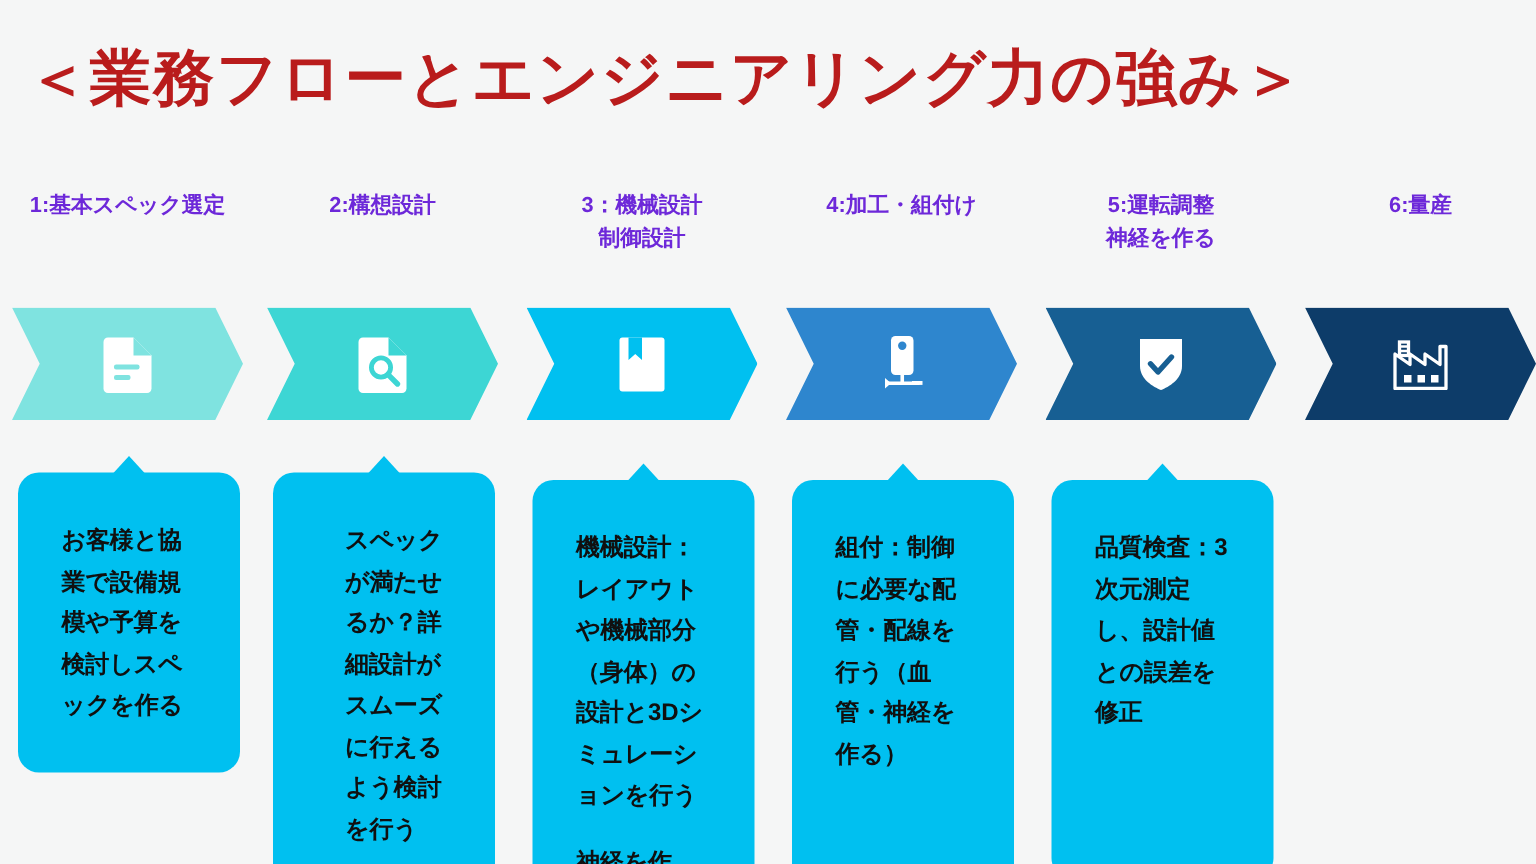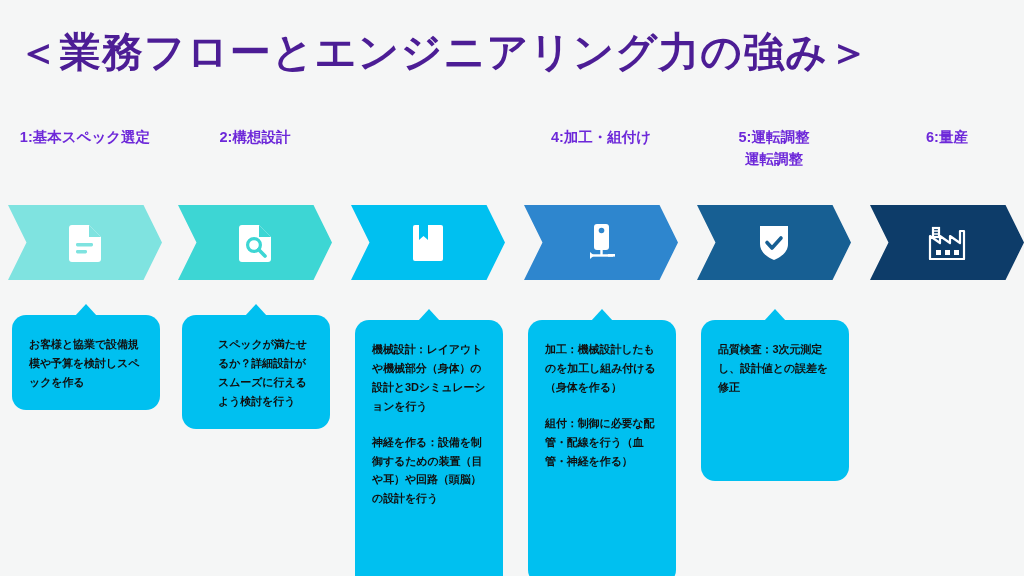--- a/index.html
+++ b/index.html
@@ -24,21 +24,21 @@
 
   
   .title {
     position: absolute;
     top: 28px;
     left: 0;
     width: 888px;
     text-align: center;
     font-size: 41px;
     font-weight: 700;
-    color: #4c1d95;
+    color: #b91c1c;
     letter-spacing: 1px;
     line-height: 1.2;
     white-space: nowrap;
   }
 
   
   .col {
     position: absolute;
     top: 0;
     width: 170px;
@@ -89,22 +89,22 @@
     top: -11px;
     left: 50%;
     margin-left: -11px;
     width: 0;
     height: 0;
     border-left: 11px solid transparent;
     border-right: 11px solid transparent;
     border-bottom: 12px solid #00c0f0;
   }
   .card p {
-    margin: 4px;
-    font-size: 11px;
+    margin: 16px;
+    font-size: 16px;
     line-height: 1.72;
     color: #101010;
     font-weight: 700;
     letter-spacing: -0.1px;
   }
   .card p + p { margin-top: 17px; }
 </style>
 </head>
 <body>
 
@@ -146,20 +146,24 @@
           <line x1="20.6" y1="25.6" x2="27" y2="32" stroke="#3dd6d4" stroke-width="3.6" stroke-linecap="round"></line>
         </svg>
       </span>
     </div>
     <div class="card" style="top:315px;padding-left:32px;">
       <p>スペックが満たせるか？詳細設計がスムーズに行えるよう検討を行う</p>
     </div>
   </div>
 
   <div class="col" style="left:343px;">
+    <div class="step-head">
+      <span>3：機械設計</span>
+      <span class="l2">制御設計</span>
+    </div>
     <div class="chev" style="background:#00c0f0;">
       <span>
         <svg width="32" height="38" viewBox="0 0 32 38">
           <path d="M3 1 h26 a2 2 0 0 1 2 2 v32 a2 2 0 0 1 -2 2 H3 a2 2 0 0 1 -2 -2 V3 a2 2 0 0 1 2 -2 z" fill="#ffffff"></path>
           <path d="M7 1 h9 v15 l-4.5 -4 L7 16 z" fill="#00c0f0"></path>
         </svg>
       </span>
     </div>
     <div class="card" style="top:320px;padding-bottom:120px;">
       <p>機械設計：レイアウトや機械部分（身体）の設計と3Dシミュレーションを行う</p>
@@ -178,29 +182,28 @@
           <rect x="10" y="1" width="15" height="26" rx="3" fill="#ffffff"></rect>
           <circle cx="17.5" cy="7.5" r="2.8" fill="#2e86ce"></circle>
           <line x1="17.5" y1="27" x2="17.5" y2="32" stroke="#ffffff" stroke-width="2.4"></line>
           <line x1="6" y1="32.5" x2="29" y2="32.5" stroke="#ffffff" stroke-width="2.4"></line>
           <path d="M6 29 l4 3.5 l-4 3.5 z" fill="#ffffff"></path>
           <rect x="24" y="31" width="7" height="2.6" fill="#ffffff"></rect>
         </svg>
       </span>
     </div>
     <div class="card" style="top:320px;padding-bottom:110px;">
-      <p>加工：機械設計したものを加工し組み付ける（身体を作る）</p>
       <p>組付：制御に必要な配管・配線を行う（血管・神経を作る）</p>
     </div>
   </div>
 
   <div class="col" style="left:689px;">
     <div class="step-head">
       <span>5:運転調整</span>
-      <span class="l2">運転調整</span>
+      <span class="l2">神経を作る</span>
     </div>
     <div class="chev" style="background:#175f93;">
       <span>
         <svg width="32" height="38" viewBox="0 0 32 38">
           <path d="M2 2 h28 v18 c0 9 -9 14 -14 16 C11 34 2 29 2 20 z" fill="#ffffff"></path>
           <path d="M9 18.5 l5 5.5 l9 -10" fill="none" stroke="#175f93" stroke-width="3.6" stroke-linecap="round" stroke-linejoin="round"></path>
         </svg>
       </span>
     </div>
     <div class="card" style="top:320px;padding-bottom:80px;">

